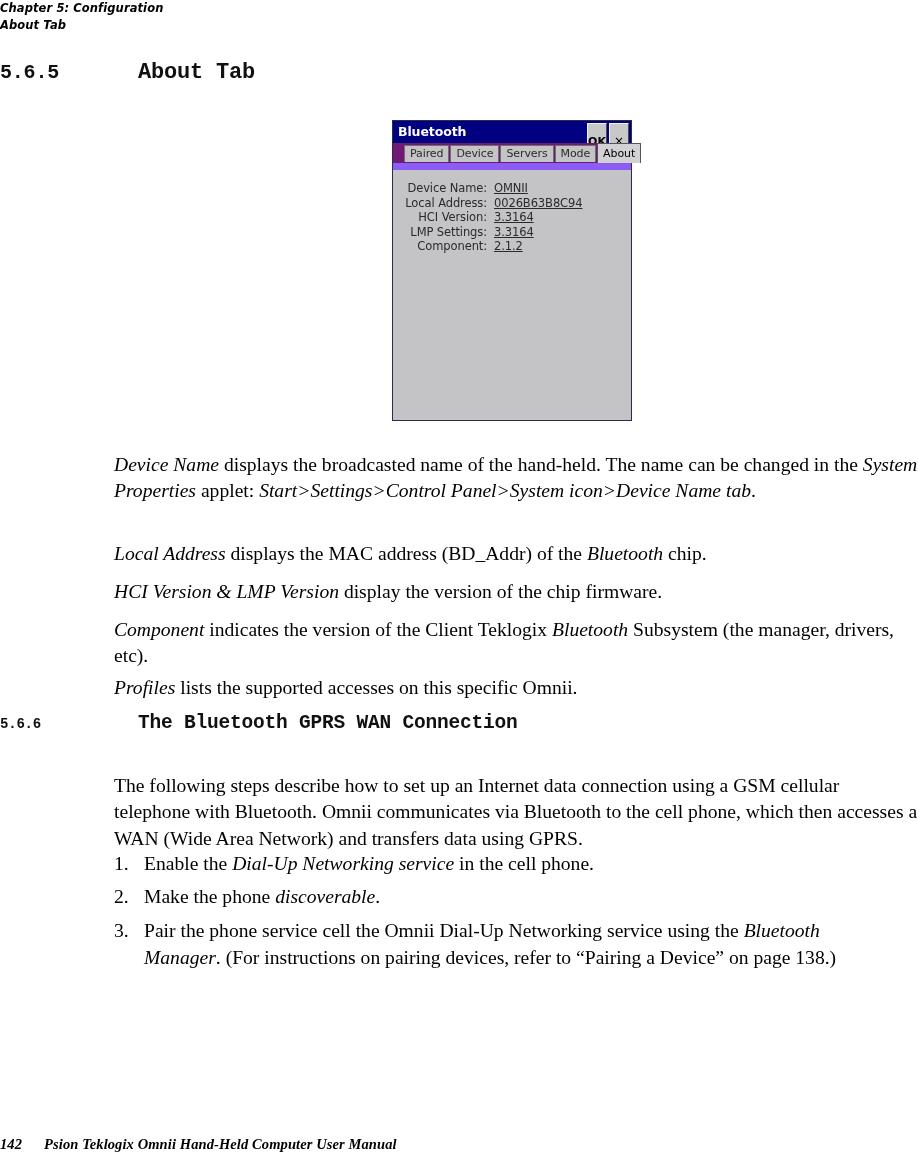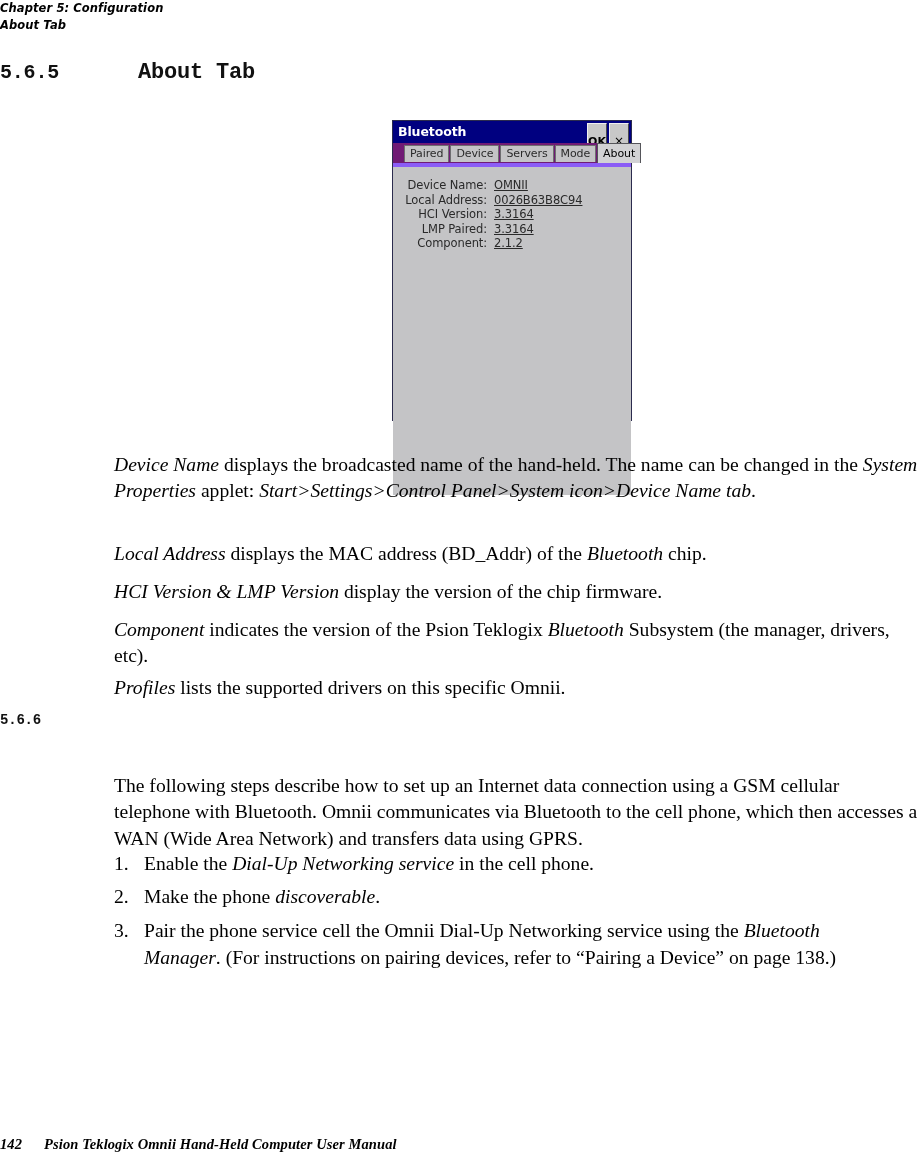--- a/index.html
+++ b/index.html
@@ -201,23 +201,23 @@
     margin-right: 0;
   }
   .bt-tabstrip-filler {
     flex: 1 1 auto;
     height: 1px;
     border-bottom: 1px solid #6e6e70;
   }
 
   .bt-content {
     position: relative;
-    height: 332px;
+    height: 256px;
     background: #c4c4c6;
-    border-top: 4px solid #8b5cf6;
+    border-top: 7px solid #8b5cf6;
     box-sizing: border-box;
     padding-top: 11px;
   }
   .bt-row {
     display: flex;
     font-size: 11.5px;
     line-height: 14.6px;
     color: #2a2a2a;
     letter-spacing: -0.1px;
   }
@@ -271,44 +271,45 @@
     </div>
     <div class="bt-row">
       <span class="bt-label">Local Address:</span>
       <span class="bt-value">0026B63B8C94</span>
     </div>
     <div class="bt-row">
       <span class="bt-label">HCI Version:</span>
       <span class="bt-value">3.3164</span>
     </div>
     <div class="bt-row">
-      <span class="bt-label">LMP Paired:</span>
+      <span class="bt-label">LMP Settings:</span>
       <span class="bt-value">3.3164</span>
     </div>
     <div class="bt-row">
       <span class="bt-label">Component:</span>
       <span class="bt-value">2.1.2</span>
     </div>
     <div class="bt-row">
     </div>
   </div>
 </div>
 
 <p class="body-par" id="par-device-name"><i>Device Name</i><span> displays the broadcasted name of the hand-held. The name can be changed in the </span><i>System Properties</i><span> applet: </span><i>Start&gt;Settings&gt;Control Panel&gt;System icon&gt;Device Name tab</i><span>.</span></p>
 
 <p class="body-par" id="par-local-address"><i>Local Address</i><span> displays the MAC address (BD_Addr) of the </span><i>Bluetooth</i><span> chip.</span></p>
 
 <p class="body-par" id="par-versions"><i>HCI Version &amp; LMP Version</i><span> display the version of the chip firmware.</span></p>
 
-<p class="body-par" id="par-component"><i>Component</i><span> indicates the version of the Psion Teklogix </span><i>Bluetooth</i><span> Subsystem (the manager, drivers, etc).</span></p>
-
-<p class="body-par" id="par-profiles"><i>Profiles</i><span> lists the supported drivers on this specific Omnii.</span></p>
+<p class="body-par" id="par-component"><i>Component</i><span> indicates the version of the Client Teklogix </span><i>Bluetooth</i><span> Subsystem (the manager, drivers, etc).</span></p>
+
+<p class="body-par" id="par-profiles"><i>Profiles</i><span> lists the supported accesses on this specific Omnii.</span></p>
 
 <div class="section-heading" id="heading-5-6-6">
   <span class="num">5.6.6</span>
+  <span class="ttl">The Bluetooth GPRS WAN Connection</span>
 </div>
 
 <p class="body-par" id="par-intro">The following steps describe how to set up an Internet data connection using a GSM cellular telephone with Bluetooth. Omnii communicates via Bluetooth to the cell phone, which then accesses a WAN (Wide Area Network) and transfers data using GPRS.</p>
 
 <div class="num-item" id="step-1">
   <span class="marker">1.</span>
   <span class="txt"><span>Enable the </span><i>Dial-Up Networking service</i><span> in the cell phone.</span></span>
 </div>
 
 <div class="num-item" id="step-2">

